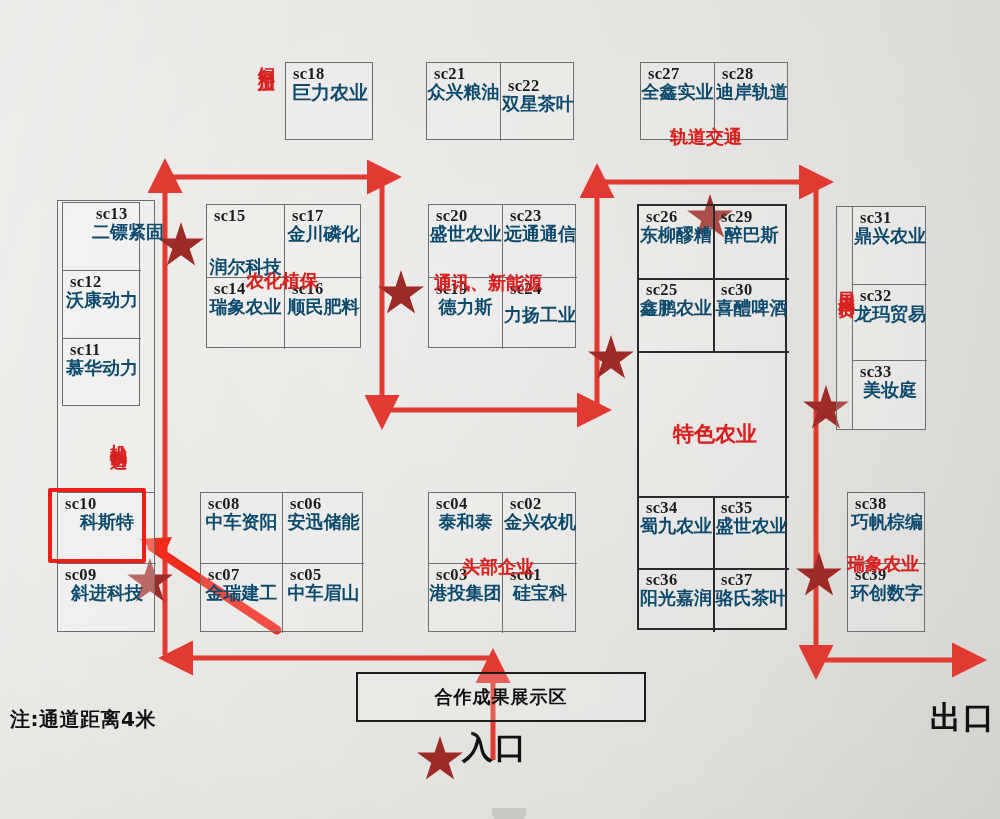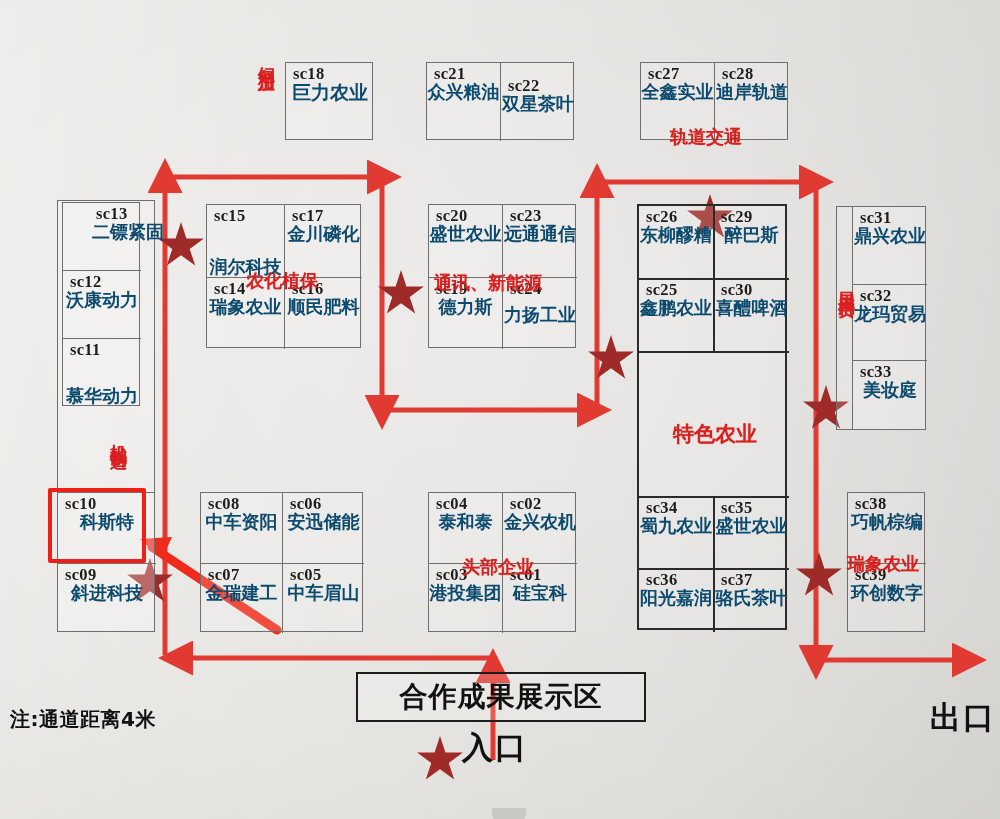--- a/index.html
+++ b/index.html
@@ -103,21 +103,21 @@
 
   .exhibit-box{
     position:absolute;
     border:2.4px solid #1d1d1d;
     box-sizing:border-box;
     display:flex;align-items:center;justify-content:center;
     background:rgba(255,255,255,.18);
   }
   .exhibit-box span{
     font-family:Liberation Mono, monospace;
-    font-weight:700;font-size:28px;color:#111;letter-spacing:1px;
+    font-weight:700;font-size:18px;color:#111;letter-spacing:1px;
   }
   .note{font-size:20px;letter-spacing:.5px;}
   .gate{font-size:31px;letter-spacing:2px;}
   
   .nub{
     position:absolute;left:492px;top:808px;width:34px;height:14px;
     background:#c9c8c5;border-radius:0 0 9px 9px;
   }
 </style>
 </head>
@@ -211,21 +211,21 @@
     <div class="hline" style="left:0;top:67px;width:78px;"></div>
     <div class="hline" style="left:0;top:135px;width:78px;"></div>
     <div class="cell narrow" style="left:0;top:0;width:78px;height:67px;margin-left:26px;">
       <div class="code">sc13</div>
       <div class="nm">二镖紧固</div>
     </div>
     <div class="cell narrow" style="left:0;top:68px;width:78px;height:67px;">
       <div class="code">sc12</div>
       <div class="nm">沃康动力</div>
     </div>
-    <div class="cell narrow" style="left:0;top:136px;width:78px;height:68px;gap:28px;">
+    <div class="cell narrow" style="left:0;top:136px;width:78px;height:68px;">
       <div class="code">sc11</div>
       <div class="nm">慕华动力</div>
     </div>
   </div>
   <div class="cat vert" style="left:110px;top:430px;">机械制造</div>
 
   <div class="block" style="left:57px;top:492px;width:98px;height:140px;">
     <div class="hline" style="left:0;top:70px;width:98px;"></div>
     <div class="cell narrow" style="left:0;top:0;width:98px;height:70px;">
       <div class="code">sc10</div>

